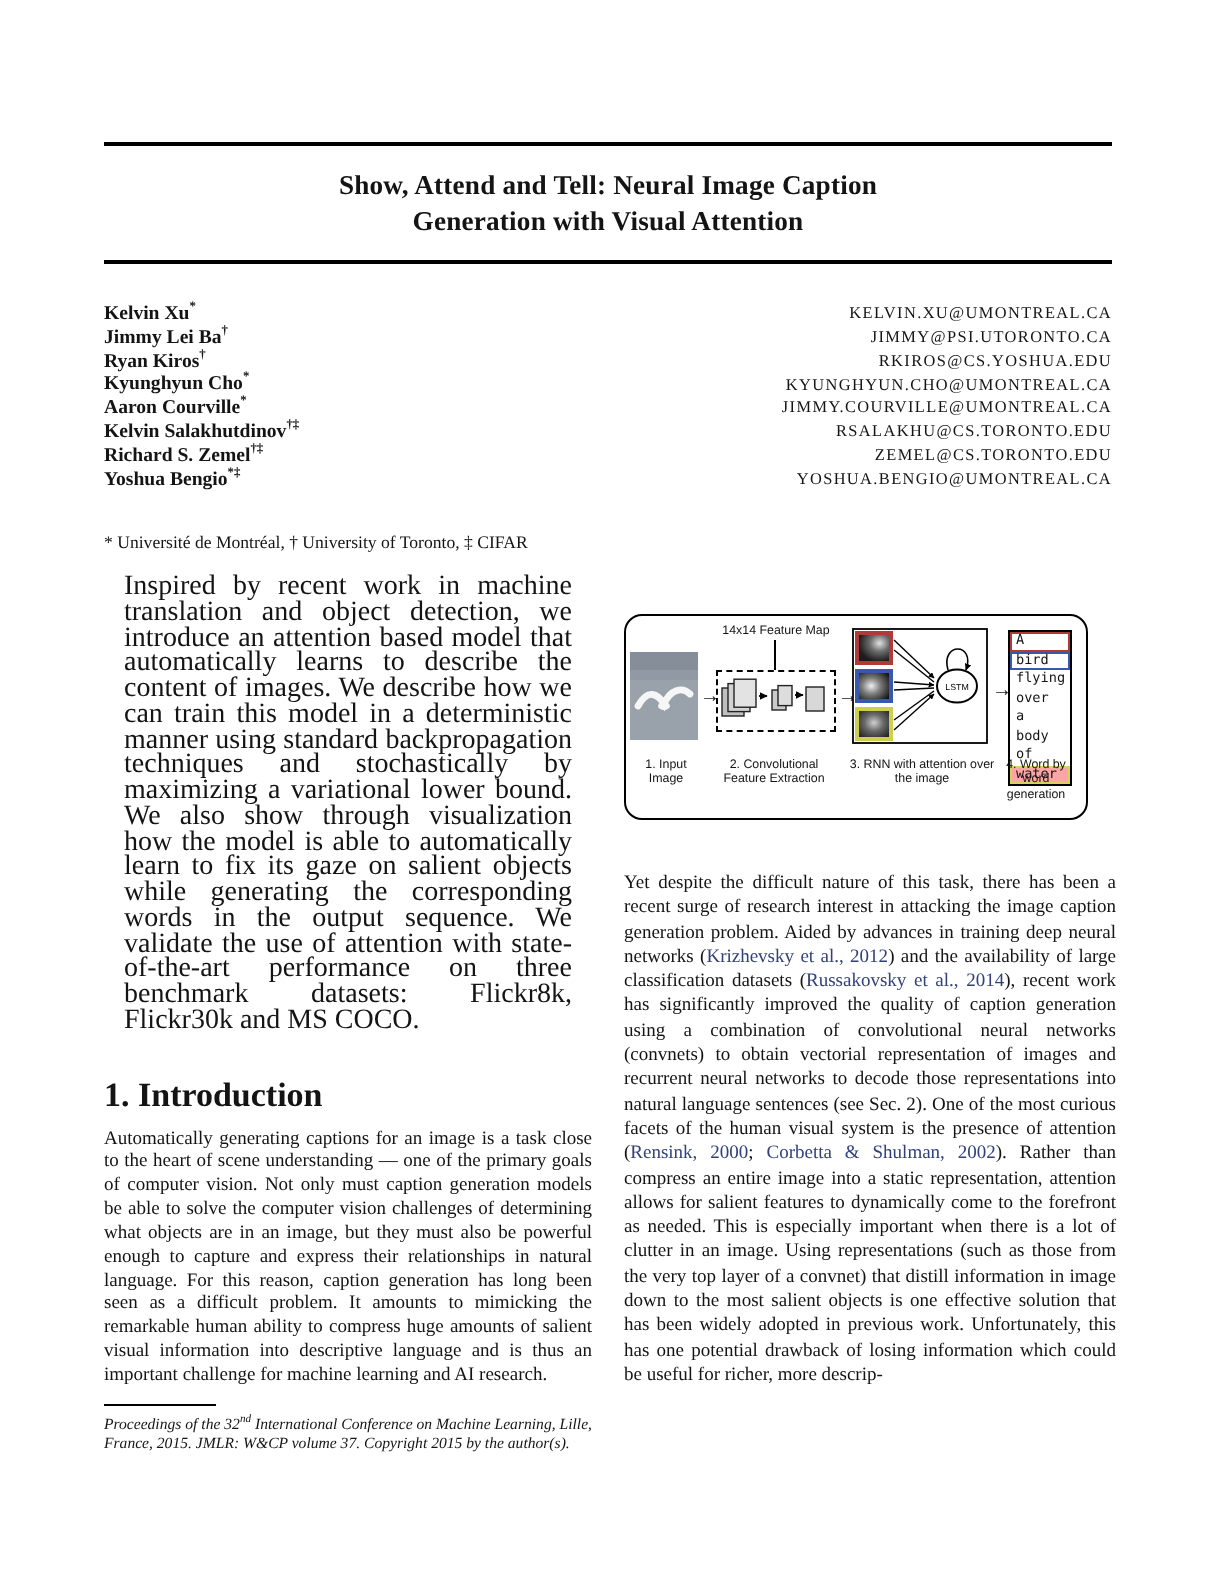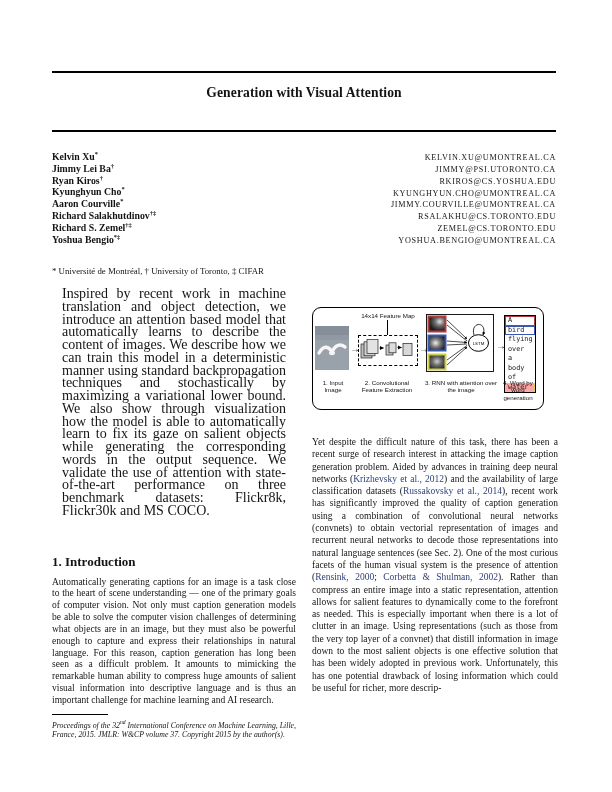--- a/index.html
+++ b/index.html
@@ -20,21 +20,21 @@
   .aname{font-weight:bold;font-size:9.8px;}
   .aname sup{font-size:6.4px;font-weight:bold;}
   .aemail{font-size:8.2px;letter-spacing:.7px;}
   .affil{margin-top:4px;font-size:8.8px;}
 
   .col-left{position:absolute;left:52px;top:288px;width:244px;}
   .col-right{position:absolute;left:312px;top:294px;width:246px;}
 
   .abs-head{text-align:center;font-weight:bold;font-size:11px;margin:0 0 9px 0;}
   .abs-body{margin:0 10px;text-align:justify;font-size:14px;line-height:12.75px;}
-  .sec-head{margin-top:36px;font-weight:bold;font-size:13px;}
+  .sec-head{margin-top:20px;font-weight:bold;font-size:17px;}
   .intro{margin-top:7px;text-align:justify;font-size:9.5px;line-height:11.85px;}
   .footnote{margin-top:7px;}
   .fn-rule{width:56px;height:1px;background:#000;margin-bottom:3px;}
   .fn-text{font-style:italic;font-size:7.8px;line-height:9.7px;text-align:justify;}
   .fn-text .sup{vertical-align:super;font-size:5.6px;}
 
   .caption{font-size:8.4px;line-height:11.5px;text-align:justify;}
   .caption .ital{font-style:italic;}
 
   .figbox{margin-top:13px;border:1.2px solid #000;border-radius:9px;
@@ -58,20 +58,21 @@
   .word.yellow{background:#fca5a5;border-color:#d6d45e;}
 
   .rtext{margin-top:26px;text-align:justify;font-size:9.5px;line-height:12.3px;}
   .cite{color:#31417b;}
 </style>
 </head>
 <body>
 
 <div class="rule rule-top"></div>
 <div class="title">
+  <div>Show, Attend and Tell: Neural Image Caption</div>
   <div>Generation with Visual Attention</div>
 </div>
 <div class="rule rule-bottom"></div>
 
 <div class="authors">
 
     <div class="author-row">
       <span class="aname"><b>Kelvin Xu</b><sup>*</sup></span>
       <span class="aemail">KELVIN.XU@UMONTREAL.CA</span>
     </div>
@@ -90,21 +91,21 @@
       <span class="aname"><b>Kyunghyun Cho</b><sup>*</sup></span>
       <span class="aemail">KYUNGHYUN.CHO@UMONTREAL.CA</span>
     </div>
 
     <div class="author-row">
       <span class="aname"><b>Aaron Courville</b><sup>*</sup></span>
       <span class="aemail">JIMMY.COURVILLE@UMONTREAL.CA</span>
     </div>
 
     <div class="author-row">
-      <span class="aname"><b>Richard Salakhutdinov</b><sup>†‡</sup></span>
+      <span class="aname"><b>Kelvin Salakhutdinov</b><sup>†‡</sup></span>
       <span class="aemail">RSALAKHU@CS.TORONTO.EDU</span>
     </div>
 
     <div class="author-row">
       <span class="aname"><b>Richard S. Zemel</b><sup>†‡</sup></span>
       <span class="aemail">ZEMEL@CS.TORONTO.EDU</span>
     </div>
 
     <div class="author-row">
       <span class="aname"><b>Yoshua Bengio</b><sup>*‡</sup></span>

